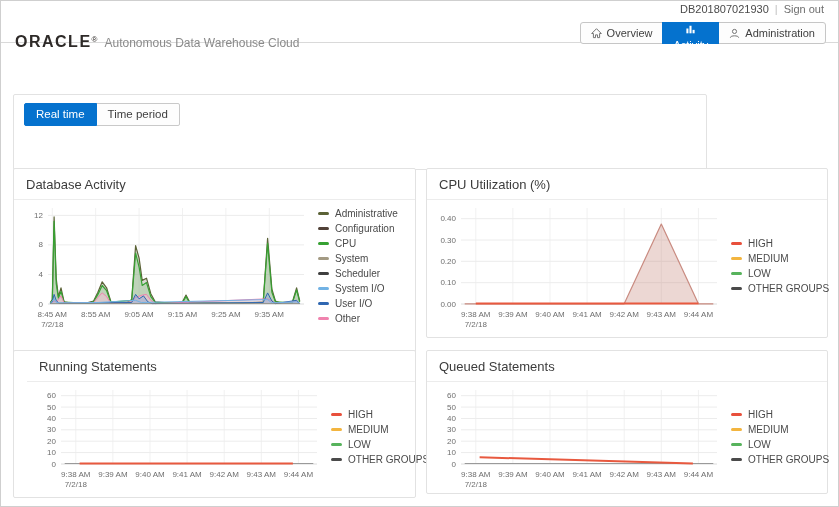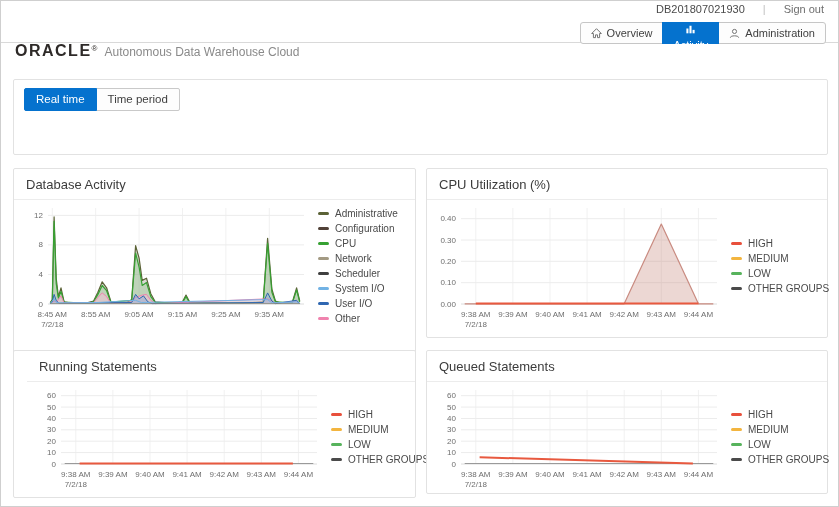--- a/index.html
+++ b/index.html
@@ -1,43 +1,43 @@
 <!DOCTYPE html>
 <html><head>
 <meta charset="utf-8">
 <style>
   * { box-sizing: border-box; margin: 0; padding: 0; }
   body { font-family: "Liberation Sans", sans-serif; background: #fff; }
   .page { position: relative; width: 839px; height: 507px; background: #fff; border: 1px solid #cfcfcf; overflow: hidden; }
 
   
   .header { position: absolute; top: 0; left: 0; right: 0; height: 42px; background: #fff; border-bottom: 1px solid #d9d9d9; }
-  .brand { position: absolute; left: 14px; top: 24px; display: flex; align-items: baseline; }
+  .brand { position: absolute; left: 14px; top: 15px; display: flex; align-items: baseline; }
   .brand .logo { font-size: 16px; font-weight: bold; letter-spacing: 1.5px; color: #2e2a28; }
   .brand .reg { font-size: 8px; color: #2e2a28; vertical-align: super; margin-right: 7px; position: relative; top: -5px;}
   .brand .product { font-size: 12px; color: #8a8a8a; margin-top: 20px; }
-  .session { position: absolute; right: 14px; top: 2px; font-size: 11px; color: #4a4a4a; display: flex; gap: 18px; align-items: center;}
+  .session { position: absolute; right: 14px; top: 2px; font-size: 11px; color: #4a4a4a; display: flex; gap: 6px; align-items: center;}
   .session .sep { color: #c0c0c0; }
   .session .signout { color: #6e6e6e; cursor: pointer; }
   .navset { position: absolute; right: 12px; top: 21px; display: inline-flex; }
   .navbtn { display: inline-flex; align-items: center; gap: 5px; height: 22px; padding: 0 10px; font-size: 11px; color: #3f3f3f; background: #fdfdfd; border: 1px solid #c6c6c6; margin-left: -1px; cursor: pointer; }
   .navbtn:first-child { border-radius: 3px 0 0 3px; margin-left: 0; }
   .navbtn:last-child { border-radius: 0 3px 3px 0; }
   .navbtn.active { background: #0572ce; border-color: #0572ce; color: #fff; z-index: 1; flex-direction: column; }
   .navbtn svg { display: block; }
 
   
   .tabbar { position: absolute; top: 42px; left: 0; right: 0; height: 28px; border-bottom: 1px solid #dcdcdc; display: flex; }
   .tab { position: relative; width: 50%; text-align: center; font-size: 11.5px; color: #0572ce; line-height: 26px; cursor: pointer; }
   .tab .underline { display: none; }
   .tab.active .underline { display: block; position: absolute; left: 12px; right: 12px; bottom: -1px; height: 3px; background: #0572ce; }
 
   
   .panel { position: absolute; background: #fff; border: 1px solid #e2e2e2; border-radius: 2px; }
-  .toolbar { left: 12px; top: 78px; width: 815px; height: 76px; padding-left: 21px; }
+  .toolbar { left: 12px; top: 93px; width: 694px; height: 76px; padding-left: 21px; }
   .toggleset { position: absolute; left: 10px; top: 8px; display: inline-flex; }
   .togglebtn { height: 23px; padding: 0 11px; font-size: 11.5px; line-height: 21px; color: #3f3f3f; background: #fdfdfd; border: 1px solid #c9c9c9; margin-left: -1px; cursor: pointer; }
   .togglebtn:first-child { border-radius: 2px 0 0 2px; margin-left: 0; }
   .togglebtn:last-child { border-radius: 0 2px 2px 0; }
   .togglebtn.active { background: #0572ce; border-color: #0572ce; color: #fff; z-index: 1; }
 
   
   .card { position: absolute; background: #fff; border: 1px solid #e2e2e2; border-radius: 2px; }
   .card-title { font-size: 13px; color: #3c3c3c; padding: 8px 12px 7px 12px; border-bottom: 1px solid #ececec; }
   .chart-row { display: flex; align-items: center; padding: 2px 4px 0 4px; }
@@ -152,21 +152,21 @@
           <div class="lg-item">
             <span class="lg-swatch" style="background: rgb(81, 65, 56);"></span>
             <span class="lg-label">Configuration</span>
           </div>
           <div class="lg-item">
             <span class="lg-swatch" style="background: rgb(54, 161, 50);"></span>
             <span class="lg-label">CPU</span>
           </div>
           <div class="lg-item">
             <span class="lg-swatch" style="background: rgb(163, 154, 131);"></span>
-            <span class="lg-label">Network</span>
+            <span class="lg-label">System</span>
           </div>
           <div class="lg-item">
             <span class="lg-swatch" style="background: rgb(63, 63, 63);"></span>
             <span class="lg-label">Scheduler</span>
           </div>
           <div class="lg-item">
             <span class="lg-swatch" style="background: rgb(114, 178, 228);"></span>
             <span class="lg-label">System I/O</span>
           </div>
           <div class="lg-item">

